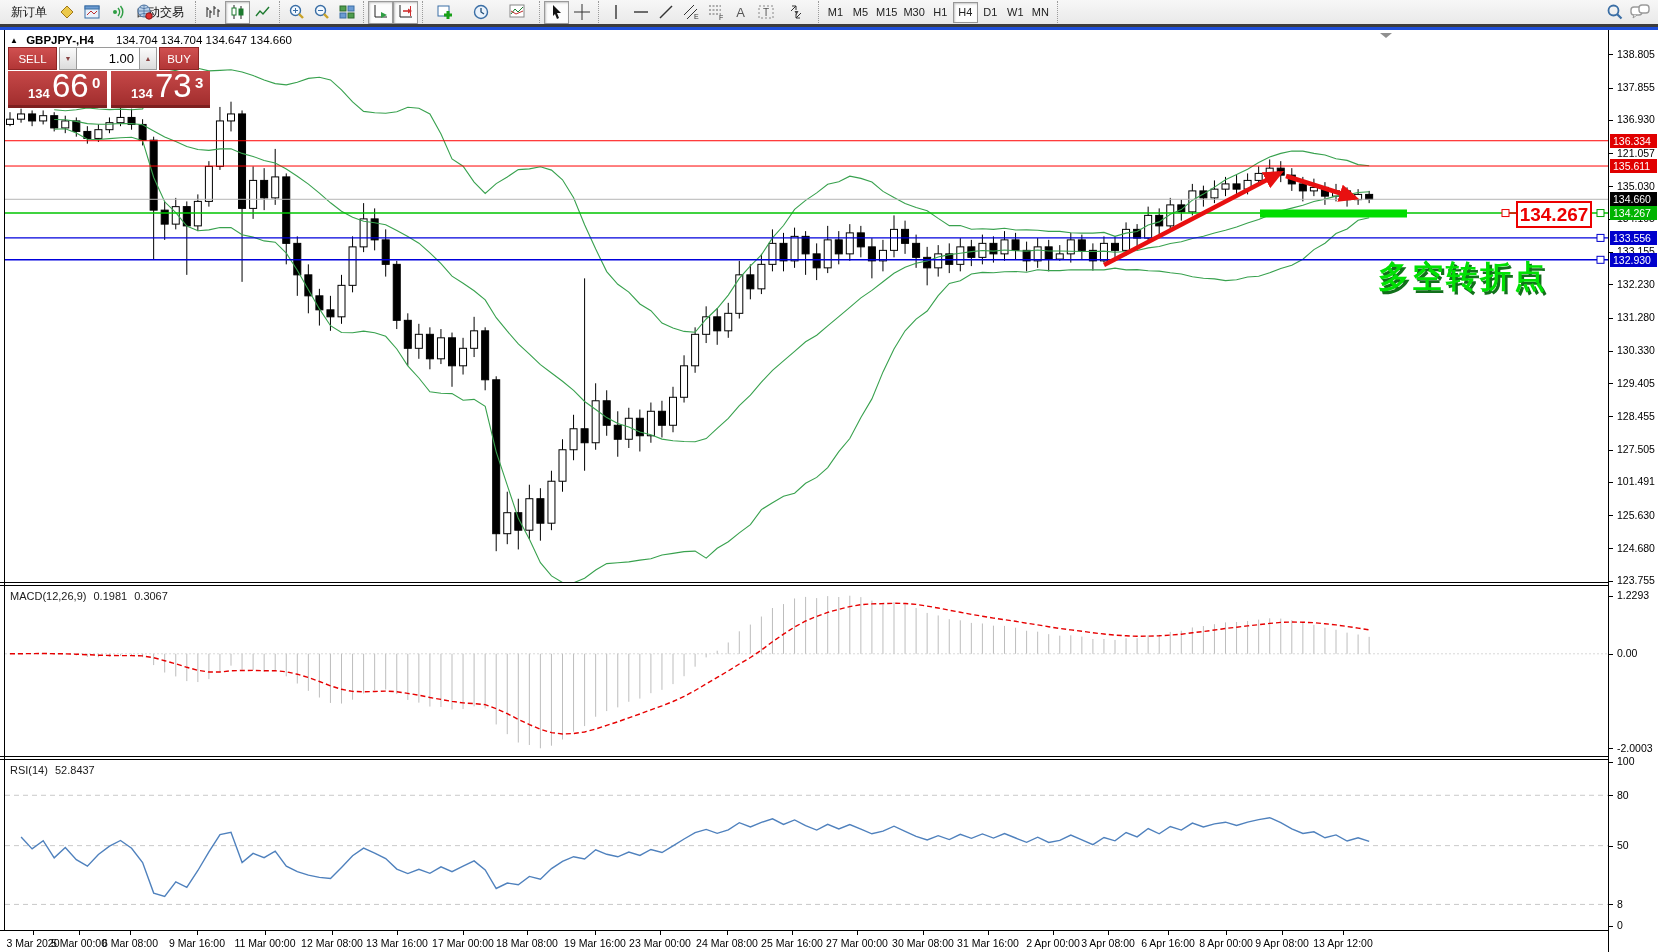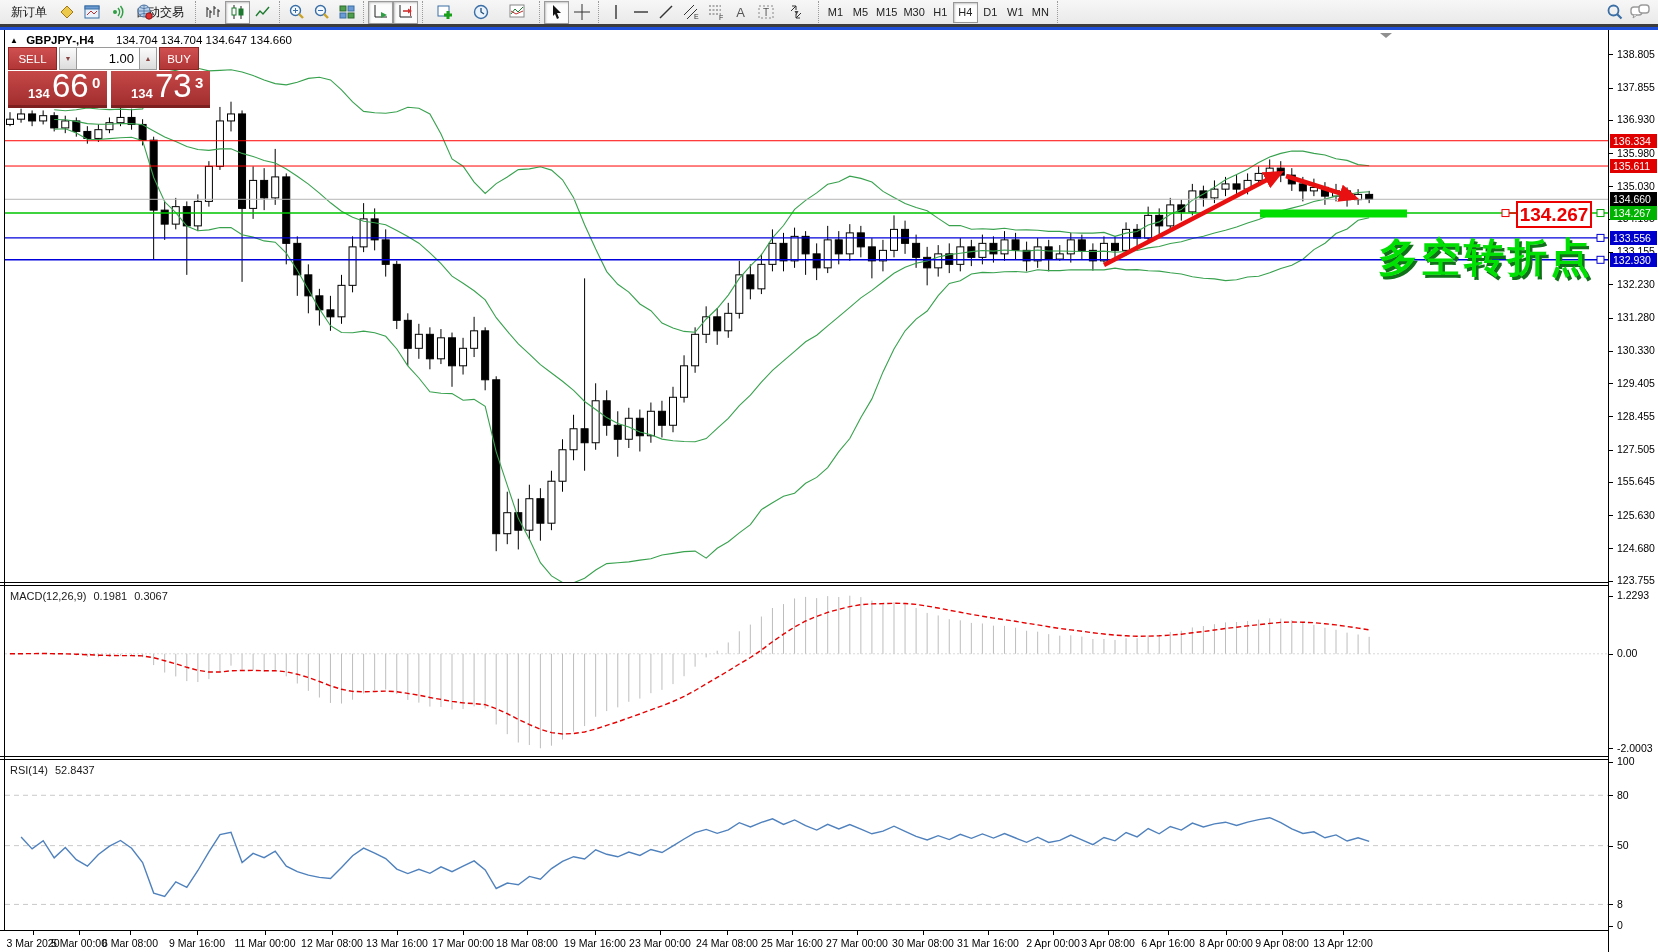--- a/index.html
+++ b/index.html
@@ -50,21 +50,21 @@
   .axlbl{position:absolute;left:8px;font-size:10.5px;color:#000;white-space:nowrap;}
   .badge{position:absolute;left:1px;width:47px;height:14px;line-height:14px;font-size:10.5px;
          color:#fff;padding-left:3px;box-sizing:border-box;white-space:nowrap;}
   
   #time-axis{position:absolute;left:0;top:900px;width:1658px;height:22px;border-top:1px solid #000;box-sizing:border-box;background:#fff;padding-left:39px;}
   .ttick{position:absolute;top:0;width:1px;height:4px;background:#000;}
   .tlbl{position:absolute;top:6px;width:90px;margin-left:-45px;text-align:center;font-size:10.5px;color:#000;white-space:nowrap;}
   
   #price-tag{position:absolute;left:1516px;top:171px;width:72px;height:23px;border:2px solid #ec0000;
     color:#ec0000;font-size:19px;font-weight:bold;text-align:center;line-height:23px;background:#fff;z-index:6;}
-  #turning-text{position:absolute;left:1378px;top:200px;font-size:40px;font-weight:bold;color:#00e103;
+  #turning-text{position:absolute;left:1378px;top:226px;font-size:31px;font-weight:bold;color:#00e103;
     letter-spacing:3px;text-shadow:2.5px 2.5px 0 #12701b;z-index:6;white-space:nowrap;}
 </style>
 </head>
 <body>
 
 <div id="app">
 
   <div id="toolbar">
     <div class="tb-text-btn">新订单</div>
     <div class="tbi">
@@ -729,41 +729,41 @@
     <div id="turning-text">多空转折点</div>
 
     <div id="price-axis">
         <div class="tick" style="top:24.3px"></div>
         <div class="axlbl" style="top:17.8px">138.805</div>
         <div class="tick" style="top:57.5px"></div>
         <div class="axlbl" style="top:51.0px">137.855</div>
         <div class="tick" style="top:89.9px"></div>
         <div class="axlbl" style="top:83.4px">136.930</div>
         <div class="tick" style="top:123.1px"></div>
-        <div class="axlbl" style="top:116.6px">135.980</div>
+        <div class="axlbl" style="top:116.6px">121.057</div>
         <div class="tick" style="top:156.3px"></div>
         <div class="axlbl" style="top:149.8px">135.030</div>
         <div class="tick" style="top:188.7px"></div>
         <div class="axlbl" style="top:182.2px">134.105</div>
         <div class="tick" style="top:221.9px"></div>
         <div class="axlbl" style="top:215.4px">133.155</div>
         <div class="tick" style="top:254.3px"></div>
         <div class="axlbl" style="top:247.8px">132.230</div>
         <div class="tick" style="top:287.5px"></div>
         <div class="axlbl" style="top:281.0px">131.280</div>
         <div class="tick" style="top:320.8px"></div>
         <div class="axlbl" style="top:314.3px">130.330</div>
         <div class="tick" style="top:353.1px"></div>
         <div class="axlbl" style="top:346.6px">129.405</div>
         <div class="tick" style="top:386.3px"></div>
         <div class="axlbl" style="top:379.8px">128.455</div>
         <div class="tick" style="top:419.6px"></div>
         <div class="axlbl" style="top:413.1px">127.505</div>
         <div class="tick" style="top:451.9px"></div>
-        <div class="axlbl" style="top:445.4px">155.645</div>
+        <div class="axlbl" style="top:445.4px">101.491</div>
         <div class="tick" style="top:485.2px"></div>
         <div class="axlbl" style="top:478.7px">125.630</div>
         <div class="tick" style="top:518.4px"></div>
         <div class="axlbl" style="top:511.9px">124.680</div>
         <div class="tick" style="top:550.7px"></div>
         <div class="axlbl" style="top:544.2px">123.755</div>
         <div class="tick" style="top:565.7px"></div>
         <div class="axlbl" style="top:559.2px">1.2293</div>
         <div class="tick" style="top:623.8px"></div>
         <div class="axlbl" style="top:617.3px">0.00</div>

